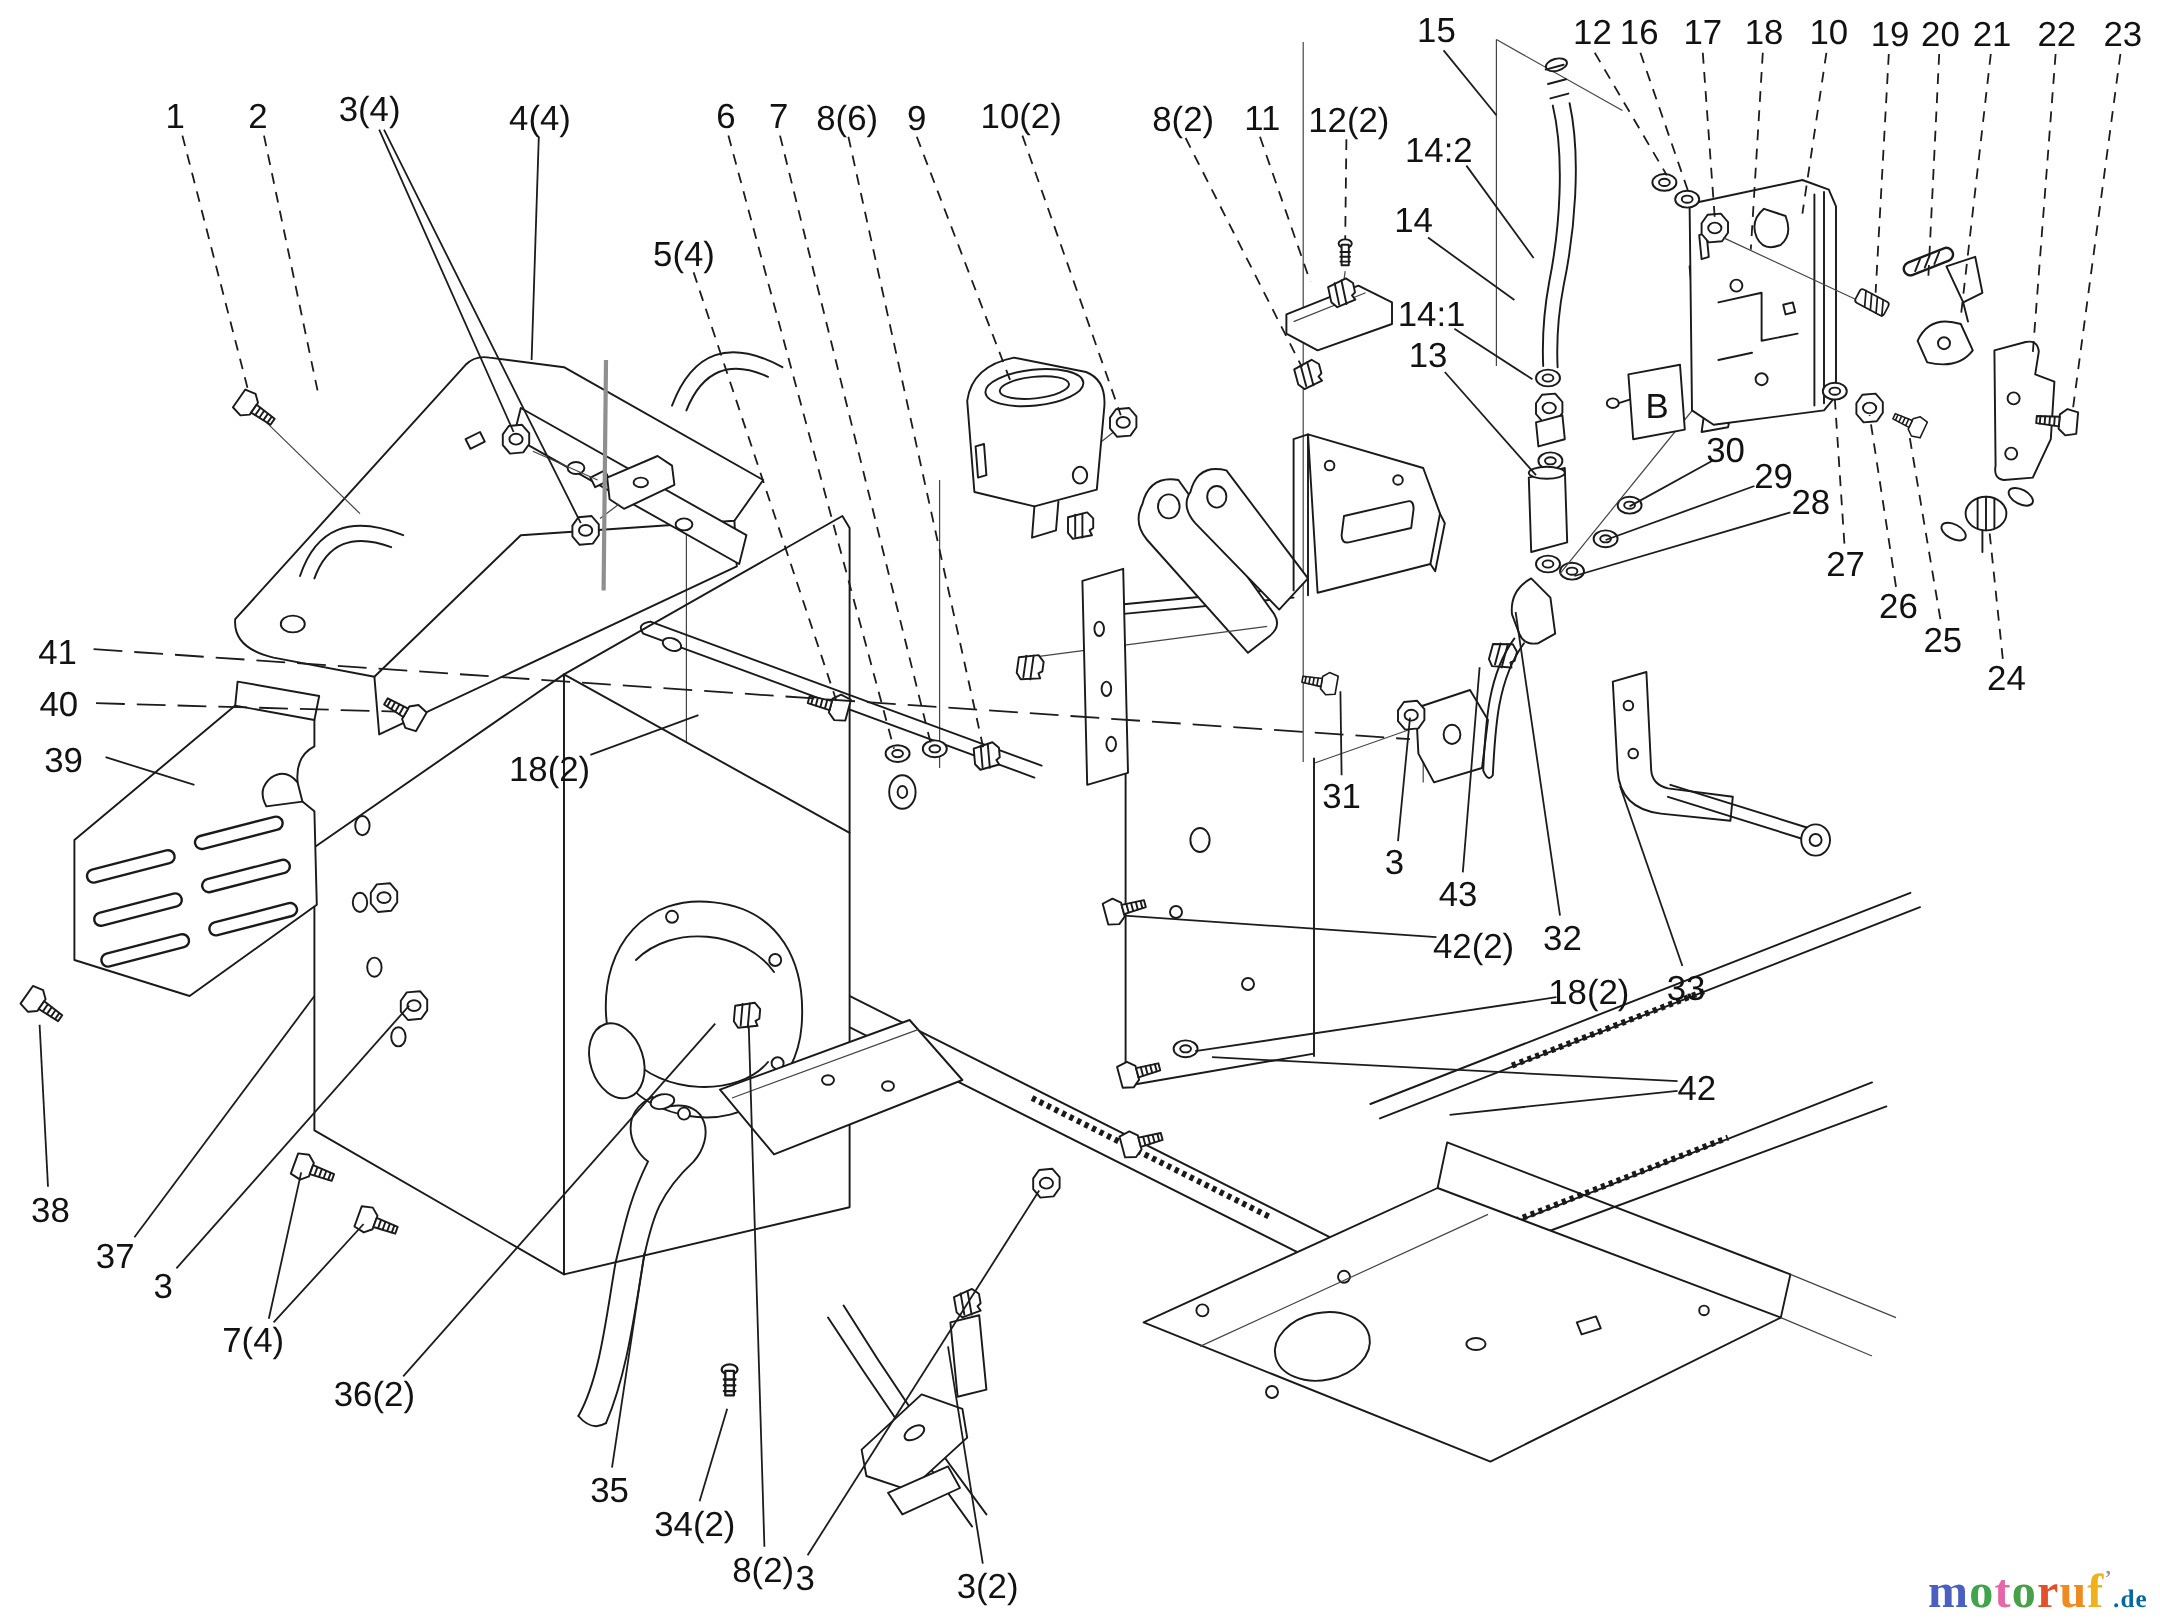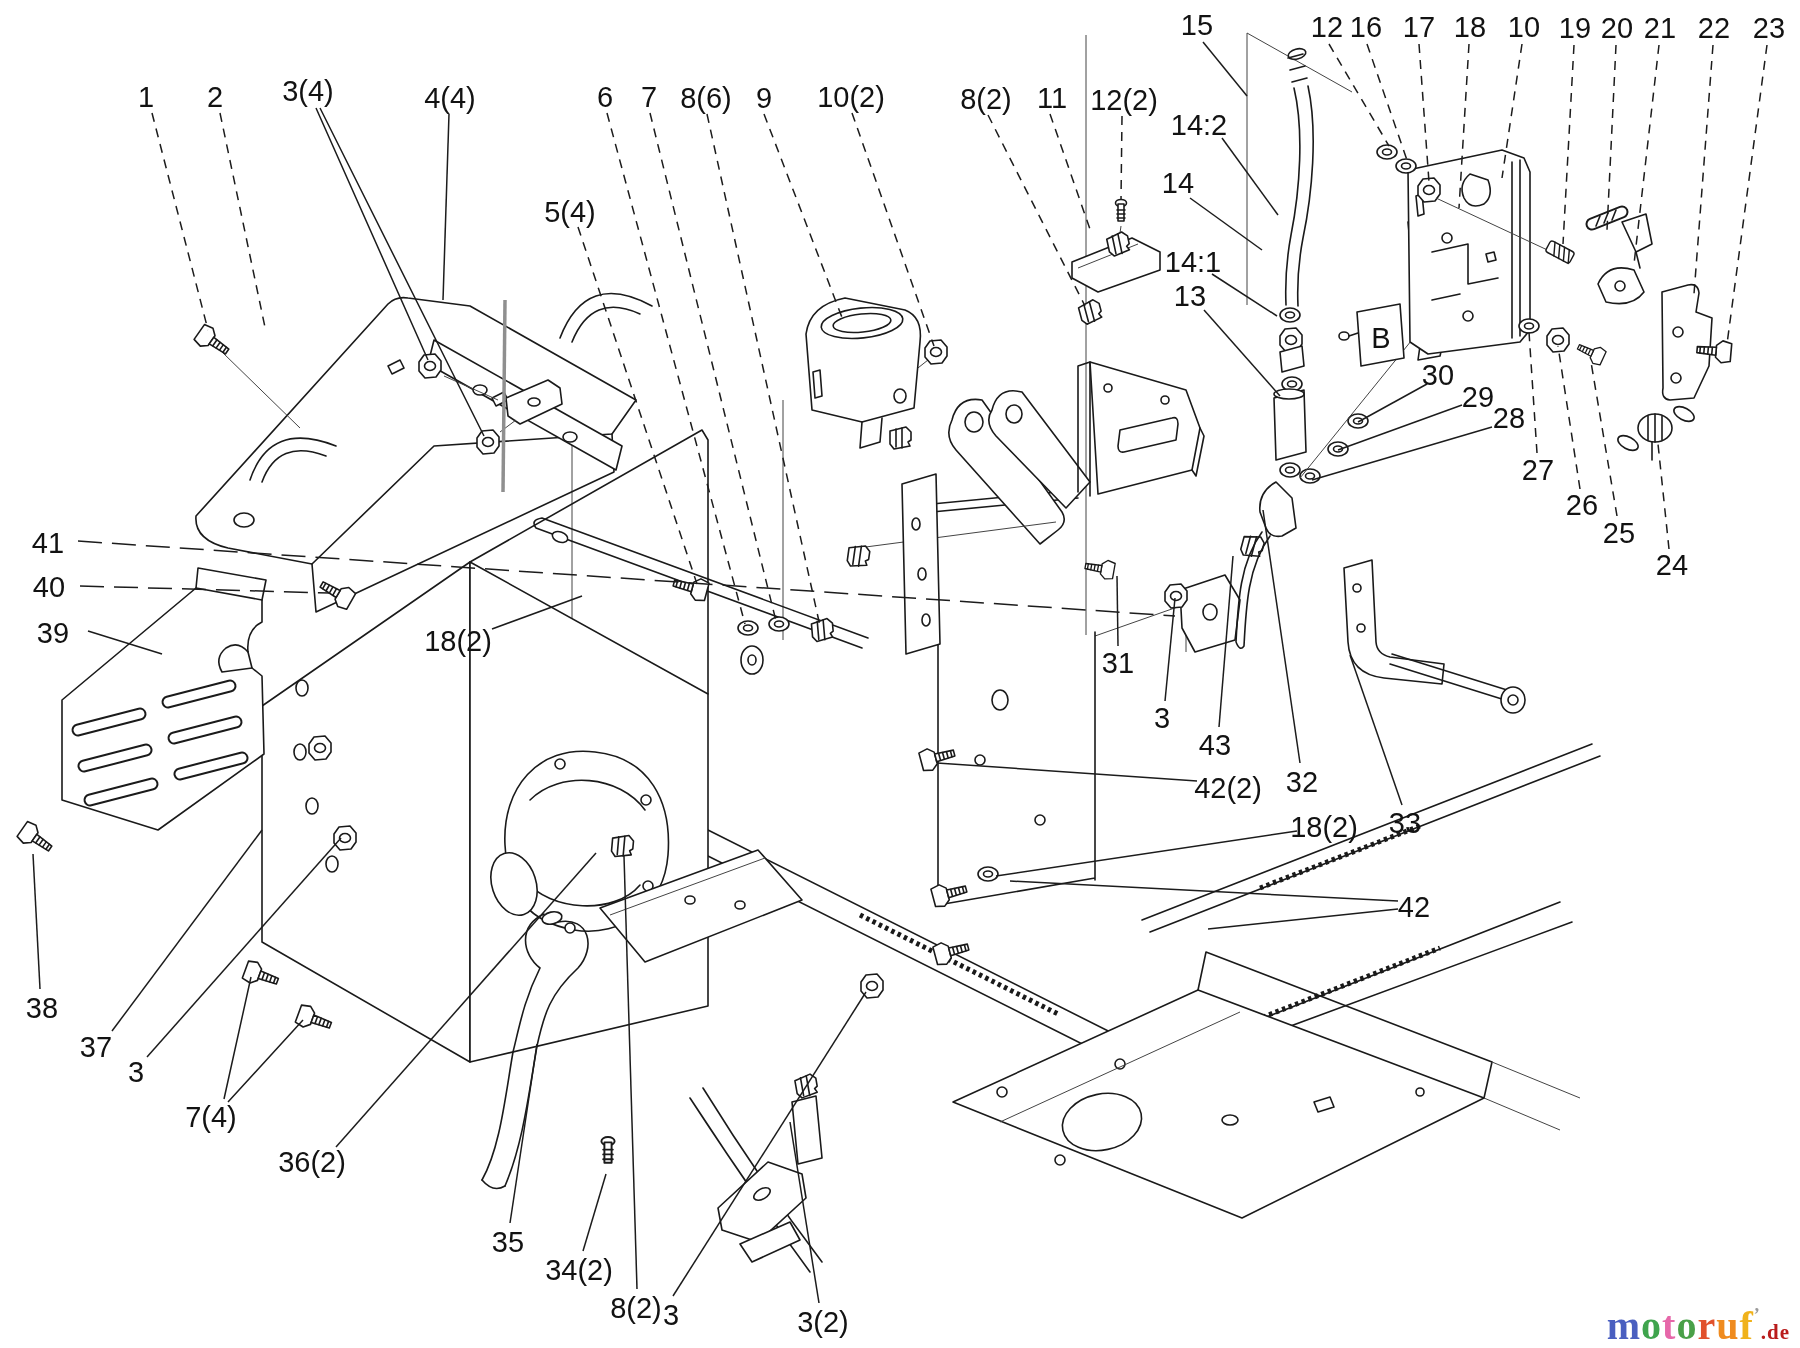--- a/index.html
+++ b/index.html
@@ -12,21 +12,21 @@
   .leader{fill:none;stroke:#1c1c1c;stroke-width:1.5;}
   .dash{stroke-dasharray:9 7;}
   .dashlong{stroke-dasharray:24 10;}
   .gray{stroke:#8f8f8f;stroke-width:3.5;}
   .slotb{fill:none;stroke:#1a1a1a;stroke-width:13;stroke-linecap:round;}
   .slotw{fill:none;stroke:#ffffff;stroke-width:9;stroke-linecap:round;}
   .lbl{font-family:"Liberation Sans",sans-serif;font-size:29px;fill:#121212;text-anchor:middle;}
   .hatch{fill:none;stroke:#1a1a1a;stroke-width:5;stroke-dasharray:3.5 3.5;}
   #logo{position:absolute;right:10px;bottom:2px;font-family:"Liberation Serif",serif;
         font-weight:bold;font-size:40px;letter-spacing:1px;line-height:1;}
-  #logo .suffix{font-size:21px;color:#b91c1c;font-weight:bold;text-align:center;}
+  #logo .suffix{font-size:21px;color:#0369a1;font-weight:bold;text-align:center;}
   #logo .tick{font-size:18px;color:#999;vertical-align:top;}
 </style>
 </head>
 <body>
 
 <div id="stage">
 <svg width="1800" height="1348" viewBox="0 0 1800 1348">
 
   <defs>
     <g id="sym-washer">

